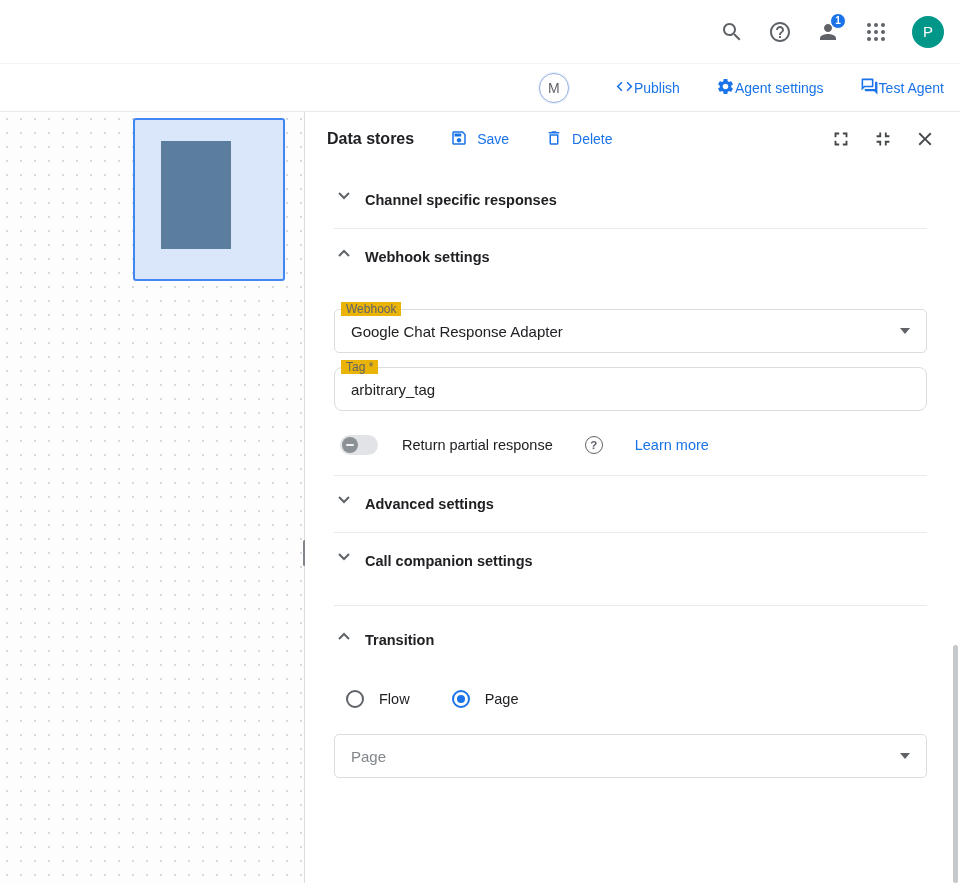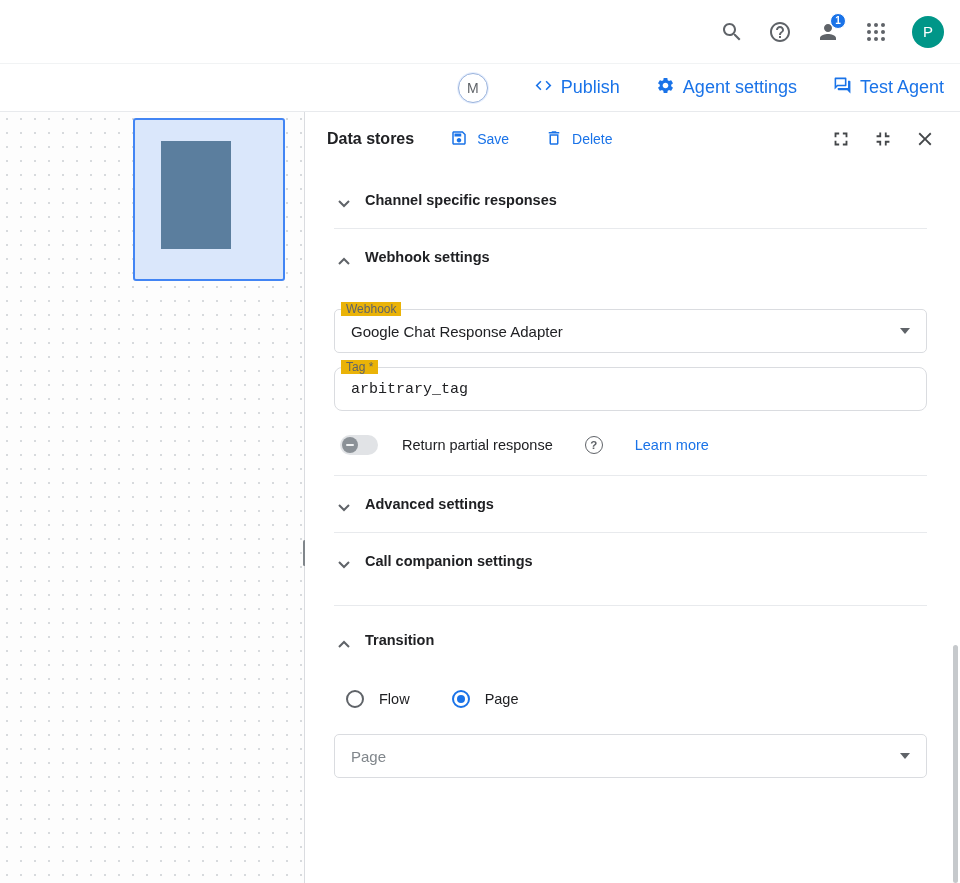--- a/index.html
+++ b/index.html
@@ -17,21 +17,21 @@
   .avatar { width:32px; height:32px; border-radius:50%; background:#009688; color:#fff;
     font-size:15px; font-weight:500; display:flex; align-items:center; justify-content:center; cursor:pointer; }
 
   
   .toolbar { height:48px; display:flex; align-items:center; border-bottom:1px solid #e8eaed;
     background:#fff; padding-right:16px; }
   .toolbar .spacer { flex:1; }
   .m-avatar { width:30px; height:30px; border-radius:50%; background:#fff; color:#5f6368;
     border:1px solid #9ab3dc; box-shadow:0 0 0 1px #e8f0fe; font-size:14px; font-weight:500;
     display:flex; align-items:center; justify-content:center; cursor:pointer; margin-right:46px; }
-  .tool-btn { display:flex; align-items:center; gap:8px; color:#1a73e8; font-size:18px;
+  .tool-btn { display:flex; align-items:center; color:#1a73e8; font-size:14px;
     font-weight:500; cursor:pointer; margin-left:36px; white-space:nowrap; }
   .tool-btn svg { width:19px; height:19px; fill:#1a73e8; }
 
   
   .main { display:flex; height:771px; }
 
   
   .canvas { width:305px; flex:0 0 305px; border-right:1px solid #dadce0; position:relative;
     background-color:#fdfdfd;
     background-image:radial-gradient(#d7dadd 1.1px, transparent 1.1px);
@@ -49,21 +49,21 @@
   .hdr-btn { display:flex; align-items:center; gap:9px; color:#1a73e8; font-size:14px;
     font-weight:500; cursor:pointer; margin-left:36px;justify-content:center; }
   .hdr-btn svg { width:18px; height:18px; fill:#1a73e8; }
   .hdr-icons { margin-left:auto; display:flex; align-items:center; gap:20px; }
   .hdr-icons .ic { width:22px; height:22px; cursor:pointer; }
   .hdr-icons .ic svg { width:22px; height:22px; fill:#44474a; }
 
   .panel-body { flex:1; overflow:hidden; padding:6px 33px 0 29px; }
 
   .section { border-bottom:1px solid #e8eaed; }
-  .section-header { display:flex; align-items:flex-end; gap:15px; padding:20px 4px; cursor:pointer; }
+  .section-header { display:flex; align-items:flex-start; gap:15px; padding:20px 4px; cursor:pointer; }
   .section-header .chev { width:12px; height:8px; flex:0 0 auto; display:flex; }
   .section-label { font-size:14.5px; font-weight:600; color:#202124; }
   .pad-b-lg { padding-bottom:36px; }
 
   
   .switch { width:38px; height:20px; border-radius:10px; position:relative; cursor:pointer; flex:0 0 auto; }
   .switch.on { background:#1a73e8; }
   .switch.on .thumb { position:absolute; right:2px; top:2px; width:16px; height:16px;
     background:#fff; border-radius:50%; display:flex; align-items:center; justify-content:center; }
   .switch.on .thumb::after { content:"\2713"; color:#1a73e8; font-size:11px; font-weight:700; line-height:1; }
@@ -81,21 +81,21 @@
   .link { color:#1a73e8; font-size:14.5px; cursor:pointer; text-decoration:none; }
 
   
   .field { position:relative; border:1px solid #dadce0; border-radius:5px; height:44px;
     display:flex; align-items:center; padding:0 16px; cursor:pointer; background:#fff; }
   .field-label { position:absolute; top:-8px; left:6px; background:#eab308; padding:0 5px;
     font-size:12px; color:#5f6368; line-height:1.2; }
   .field-value { font-size:15px; color:#202124; flex:1; }
   .field-value.placeholder { color:#80868b; }
   .field input { border:none; outline:none; font-size:15px; color:#202124; flex:1;
-    font-family:Liberation Mono, monospace; background:transparent; }
+    font-family:Liberation Sans, sans-serif; background:transparent; }
   .caret { width:0; height:0; border-left:5px solid transparent; border-right:5px solid transparent;
     border-top:6px solid #5f6368; flex:0 0 auto; }
 
   
   .radio-row { display:flex; align-items:center; gap:42px; margin:22px 0 0 12px; }
   .radio-opt { display:flex; align-items:center; gap:15px; cursor:pointer; }
   .radio { width:18px; height:18px; border-radius:50%; border:2px solid #5f6368; position:relative; flex:0 0 auto; }
   .radio.sel { border-color:#1a73e8; }
   .radio.sel::after { content:""; position:absolute; left:3px; top:3px; width:8px; height:8px;
     border-radius:50%; background:#1a73e8; }

